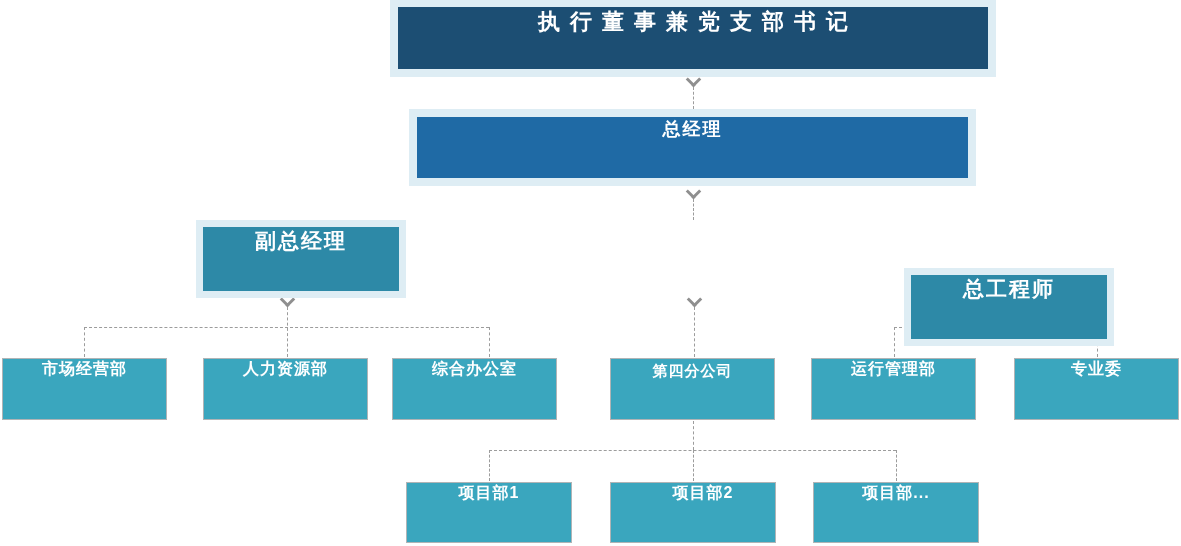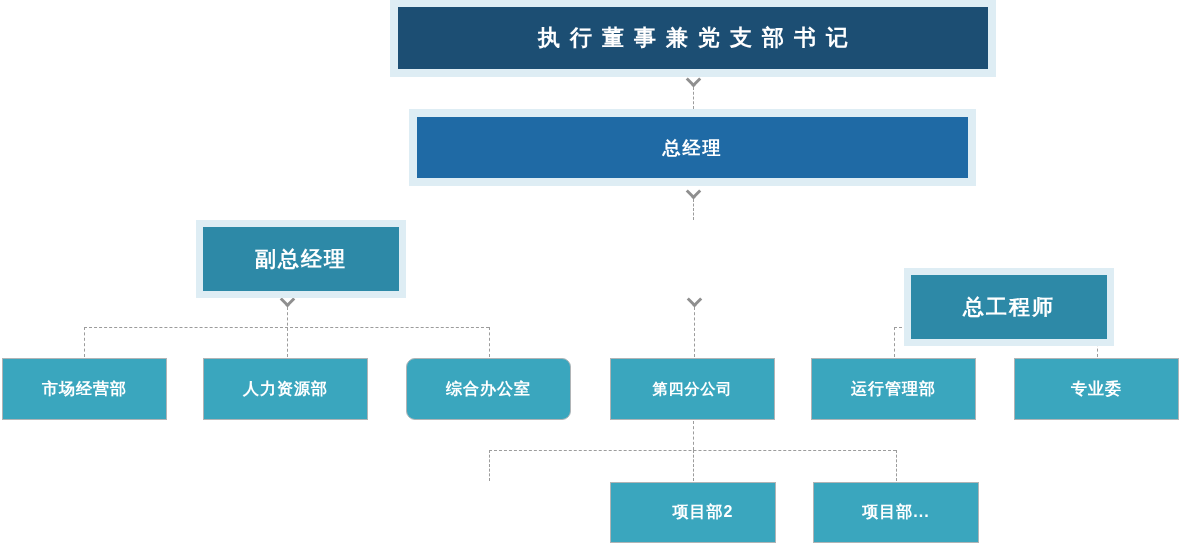--- a/index.html
+++ b/index.html
@@ -11,21 +11,20 @@
     width: 1181px;
     height: 546px;
     background: #ffffff;
     overflow: hidden;
   }
 
   
   .node {
     position: absolute;
     display: flex;
-    align-items: center;
     justify-content: center;
     text-align: center;
     color: #ffffff;
     font-weight: bold;
   }
   .lv1 {
     left: 398px; top: 7px; width: 590px; height: 62px;
     background: #1c4e73;
     box-shadow: 0 0 0 8px #deedf4;
     font-size: 22px;
@@ -52,21 +51,21 @@
 
   .lv4 {
     top: 358px; width: 165px; height: 62px;
     background: #3aa6be;
     border: 1px solid #b0b4b6;
     font-size: 16px;
     letter-spacing: 1px;
   }
   .lv4.pos-1 { left: 2px; }
   .lv4.pos-2 { left: 203px; }
-  .lv4.pos-3 { left: 406px; border-radius: 9px; }
+  .lv4.pos-3 { left: 392px; }
   .lv4.pos-4 { left: 610px; }
   .lv4.pos-5 { left: 811px; }
   .lv4.pos-6 { left: 1014px; }
 
   .lv4 .twoline { line-height: 24px; font-size: 15px; }
 
   .lv5 {
     top: 482px; width: 166px; height: 61px;
     background: #3aa6be;
     border: 1px solid #b0b4b6;
@@ -157,20 +156,23 @@
       <div>第四分公司</div>
     </div>
   </div>
   <div class="node lv4 pos-6">
     <span>专业委</span>
   </div>
   <div class="node lv4 pos-5">
     <span>运行管理部</span>
   </div>
 
+  <div class="node lv5 pos-1">
+    <span>项目部1</span>
+  </div>
   <div class="node lv5 pos-2">
     <span>项目部2</span>
   </div>
   <div class="node lv5 pos-3">
     <span>项目部...</span>
   </div>
 
 </div>
 
 </body></html>

